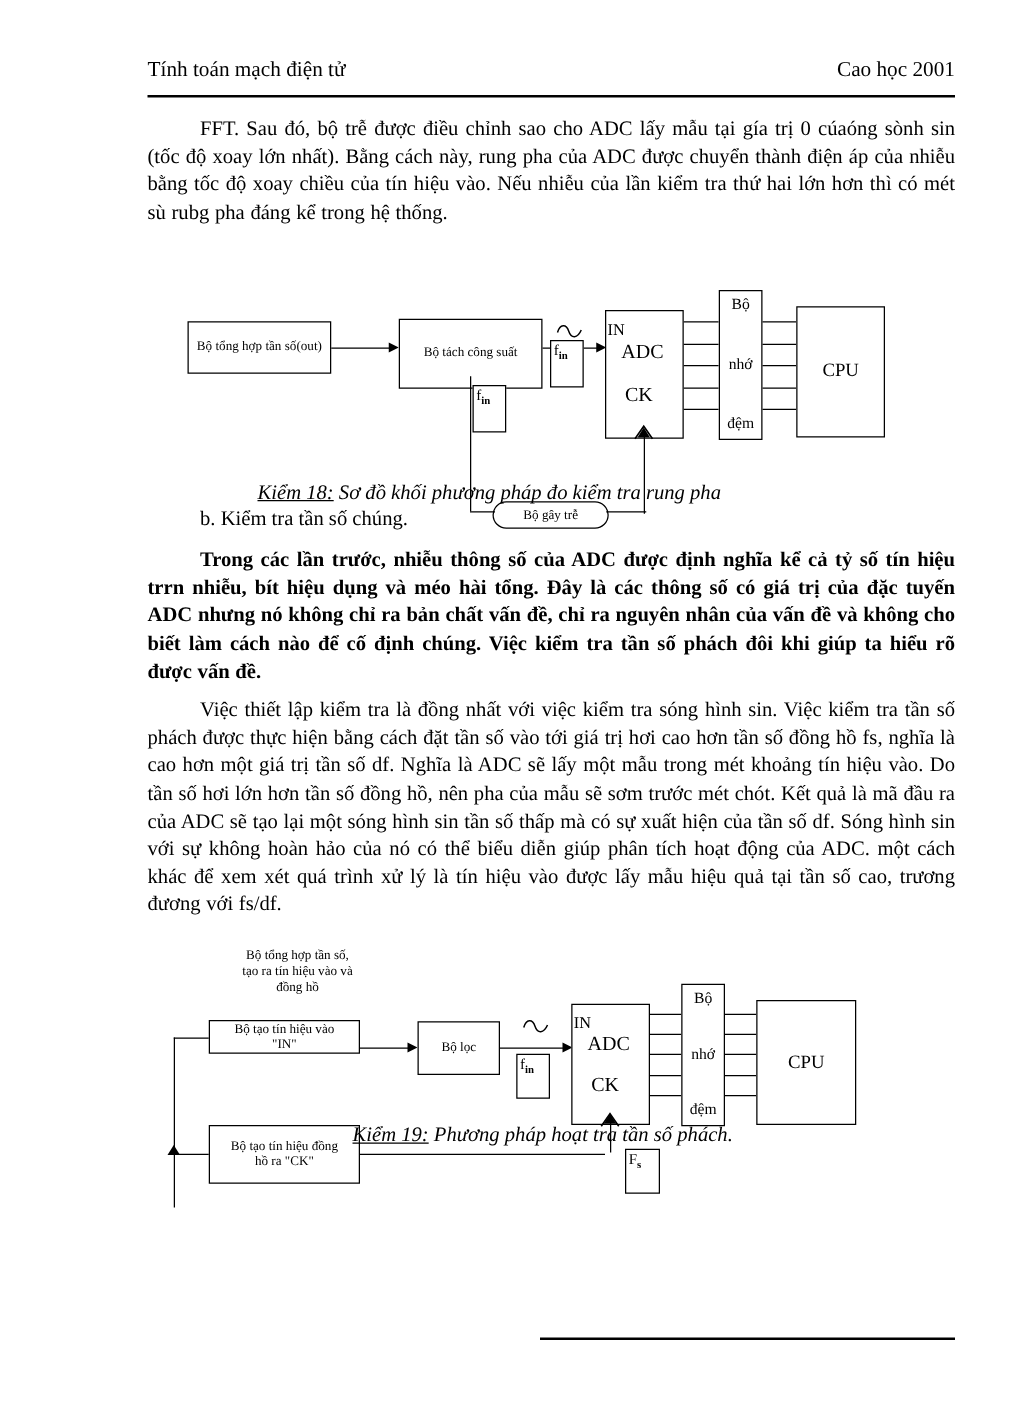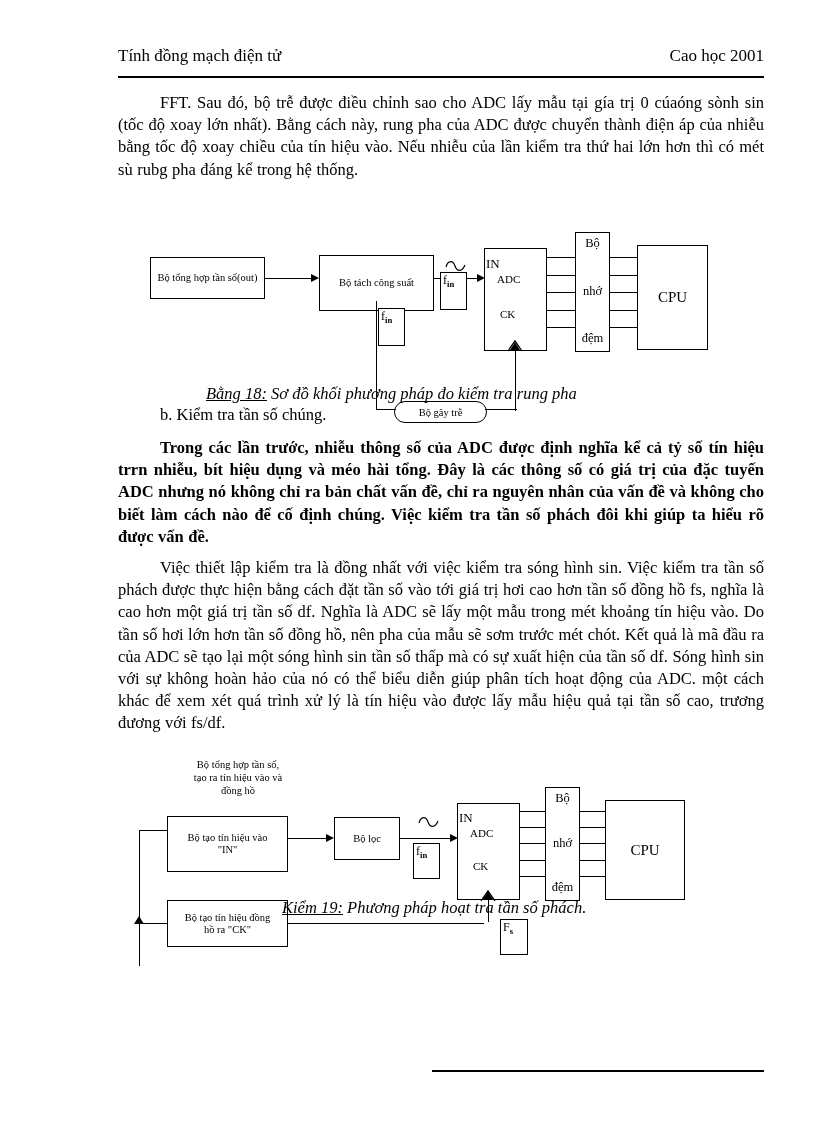--- a/index.html
+++ b/index.html
@@ -128,21 +128,21 @@
     text-align: center;
     font-family: "Liberation Serif", "DejaVu Serif", serif;
   }
   .sine {
     position: absolute;
     font-size: 19px;
     line-height: 1;
   }
   .adc-sub {
     position: absolute;
-    font-size: 11px;
+    font-size: 16px;
     font-family: "Liberation Serif","DejaVu Serif",serif;
   }
   .oval {
     position: absolute;
     border: 1.3px solid #000;
     border-radius: 50px;
     background: #fff;
     display: flex;
     align-items: center;
     justify-content: center;
@@ -150,21 +150,21 @@
     box-sizing: border-box;
   }
   .sub { font-size: 0.72em; vertical-align: sub; font-weight: bold; }
 </style>
 </head>
 <body>
 
 <div id="page">
 
   <div class="header">
-    <span>Tính đồng mạch điện tử</span>
+    <span>Tính toán mạch điện tử</span>
     <span>Cao học 2001</span>
   </div>
   <div class="header-rule"></div>
 
   <div class="para p1">FFT. Sau đó, bộ trễ được điều chỉnh sao cho ADC lấy mẫu tại gía trị 0 cúaóng sònh sin (tốc độ xoay lớn nhất). Bằng cách này, rung pha của ADC được chuyển thành điện áp của nhiễu bằng tốc độ xoay chiều của tín hiệu vào. Nếu nhiễu của lần kiểm tra thứ hai lớn hơn thì có mét sù rubg pha đáng kể trong hệ thống.</div>
 
   <div class="diagram" style="left:0px; top:0px; width:816px; height:1123px;">
 
     <div class="box" style="left:150px; top:257px; width:115px; height:42px; font-size:10.5px; flex-direction:column;">
       <span style="white-space:pre-line;">Bộ tổng hợp tần số(out)</span>
@@ -230,38 +230,38 @@
     </div>
 
     <div class="oval" style="left:394px; top:401px; width:93px; height:22px;">
       <span>Bộ gây trễ</span>
     </div>
     <div class="hline" style="left:376px; top:409px; width:20px;"></div>
     <div class="hline" style="left:485px; top:409px; width:32px;"></div>
   </div>
 
   <div class="fig-caption cap18">
-    <span class="num">Bằng 18:</span><span> Sơ đồ khối phương pháp đo kiểm tra rung pha</span>
+    <span class="num">Kiểm 18:</span><span> Sơ đồ khối phương pháp đo kiểm tra rung pha</span>
   </div>
 
   <div class="subhead">b. Kiểm tra tần số chúng.</div>
 
   <div class="para p2">Trong các lần trước, nhiễu thông số của ADC được định nghĩa kể cả tỷ số tín hiệu trrn nhiễu, bít hiệu dụng và méo hài tổng. Đây là các thông số có giá trị của đặc tuyến ADC nhưng nó không chỉ ra bản chất vấn đề, chỉ ra nguyên nhân của vấn đề và không cho biết làm cách nào để cố định chúng. Việc kiểm tra tần số phách đôi khi giúp ta hiểu rõ được vấn đề.</div>
 
   <div class="para p3">Việc thiết lập kiểm tra là đồng nhất với việc kiểm tra sóng hình sin. Việc kiểm tra tần số phách được thực hiện bằng cách đặt tần số vào tới giá trị hơi cao hơn tần số đồng hồ fs, nghĩa là cao hơn một giá trị tần số df. Nghĩa là ADC sẽ lấy một mẫu trong mét khoảng tín hiệu vào. Do tần số hơi lớn hơn tần số đồng hồ, nên pha của mẫu sẽ sơm trước mét chót. Kết quả là mã đầu ra của ADC sẽ tạo lại một sóng hình sin tần số thấp mà có sự xuất hiện của tần số df. Sóng hình sin với sự không hoàn hảo của nó có thể biểu diễn giúp phân tích hoạt động của ADC. một cách khác để xem xét quá trình xử lý là tín hiệu vào được lấy mẫu hiệu quả tại tần số cao, trương đương với fs/df.</div>
 
   <div class="diagram" style="left:0px; top:0px; width:816px; height:1123px;">
 
     <div class="label-free" style="left:168px; top:758px; width:140px;">
       <div>Bộ tổng hợp tần số,</div>
       <div>tạo ra tín hiệu vào và</div>
       <div>đồng hồ</div>
     </div>
 
-    <div class="box" style="left:167px; top:816px; width:121px; height:56px; font-size:10.5px; flex-direction:column;">
+    <div class="box" style="left:167px; top:816px; width:121px; height:27px; font-size:10.5px; flex-direction:column;">
       <span>Bộ tạo tín hiệu vào</span>
       <span>"IN"</span>
     </div>
 
     <div class="hline" style="left:288px; top:838px; width:40px;"></div>
     <div class="arrow-r" style="left:326px; top:833.5px;"></div>
 
     <div class="box" style="left:334px; top:817px; width:66px; height:43px; font-size:10.5px;">
       <span>Bộ lọc</span>
     </div>

